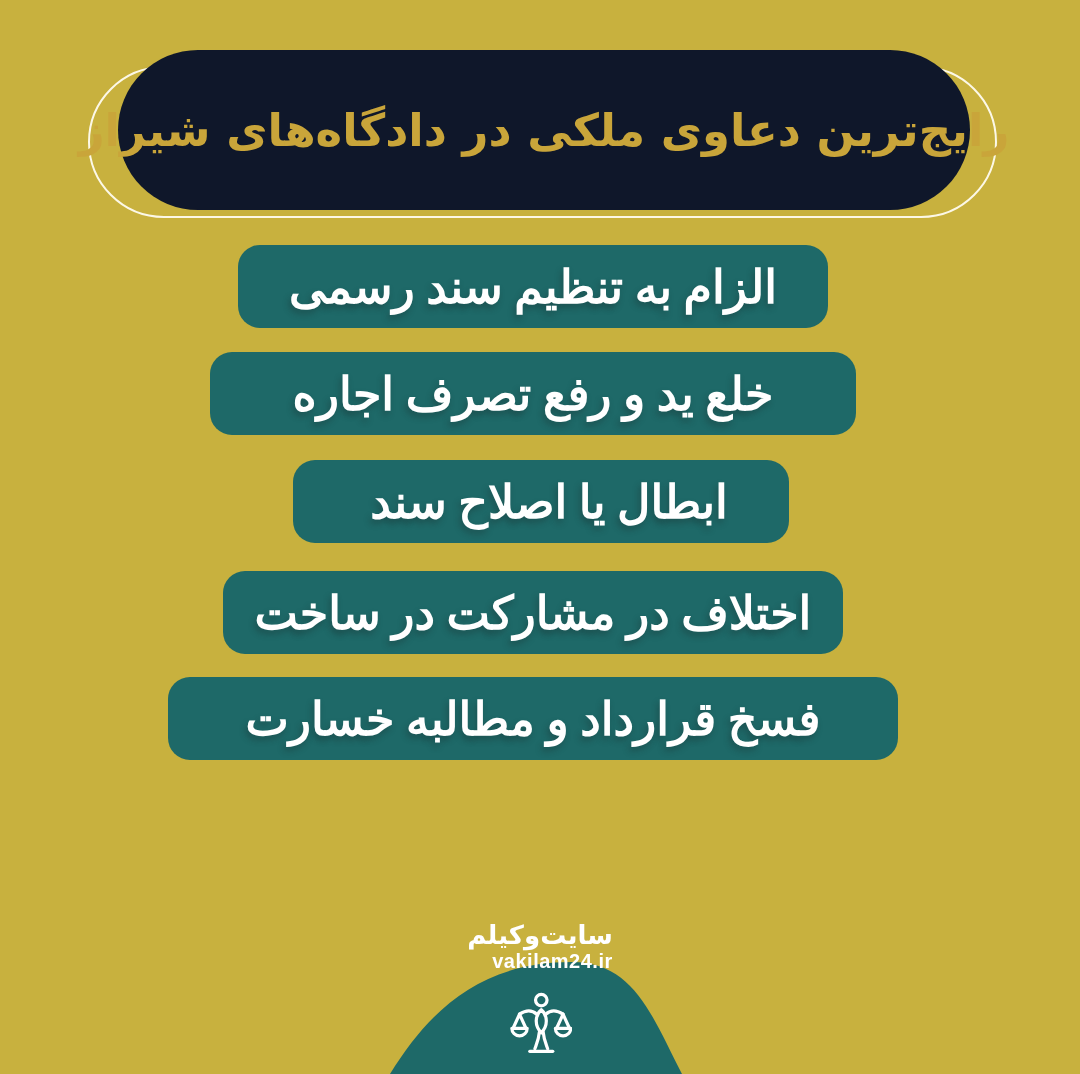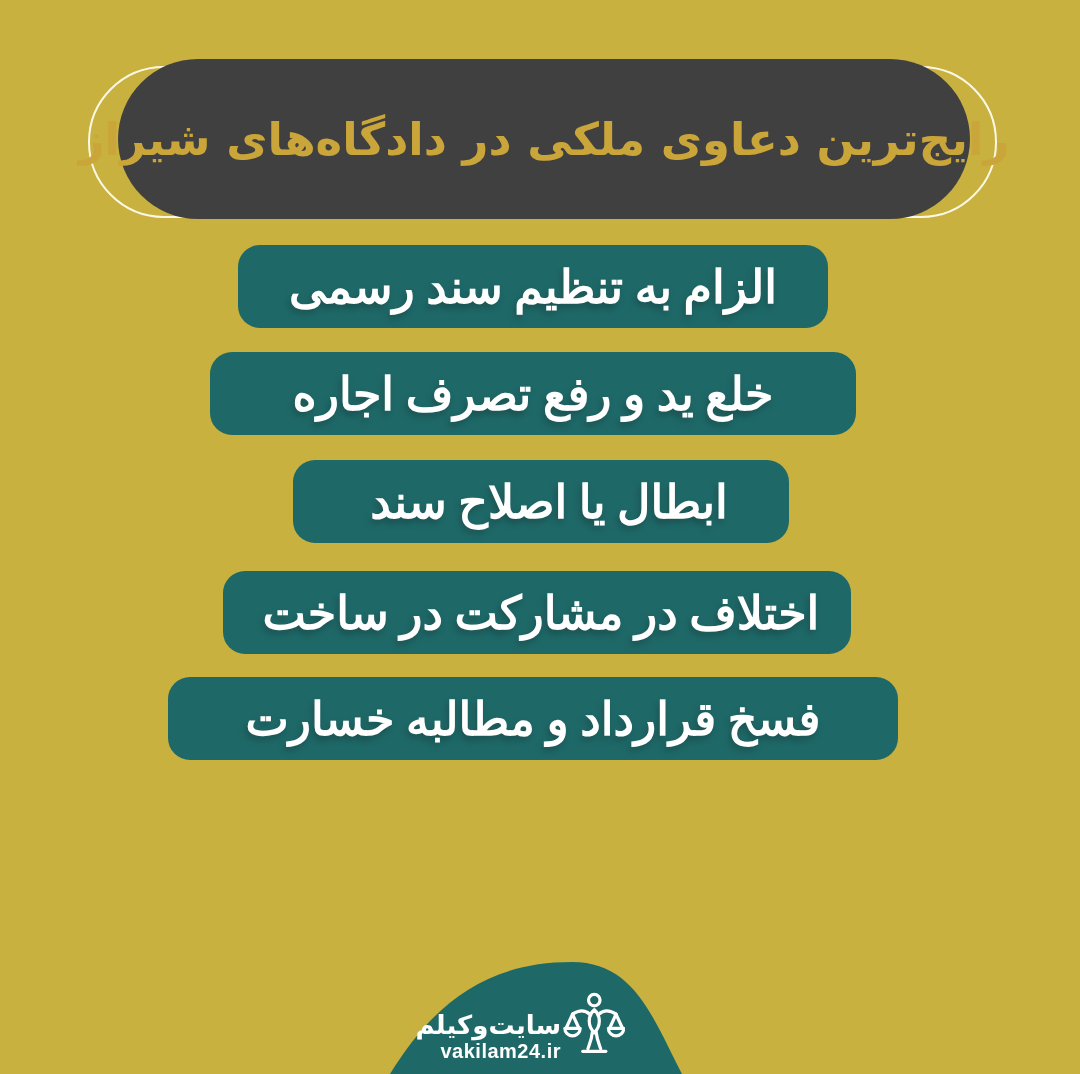--- a/index.html
+++ b/index.html
@@ -25,24 +25,24 @@
     height: 148px;
     border: 2px solid rgba(255, 252, 240, 0.95);
     border-radius: 78px;
     z-index: 1;
   }
 
   
   .title-box {
     position: absolute;
     left: 118px;
-    top: 59px;
+    top: 50px;
     width: 852px;
     height: 160px;
-    background: #404040;
+    background: #0f172a;
     border-radius: 80px;
     display: flex;
     align-items: center;
     justify-content: center;
     z-index: 2;
     text-align: center;
   }
   .title-text {
     direction: rtl;
     color: #c9a53a;
@@ -82,24 +82,24 @@
     height: 116px;
     z-index: 1;
   }
   .logo-group {
     position: absolute;
     left: 455px;
     top: 992px;
     width: 170px;
     height: 70px;
     display: flex;
-    flex-direction: row;
-    align-items: flex-end;
+    flex-direction: column;
+    align-items: center;
     justify-content: flex-end;
-    gap: 0;
+    gap: 20px;
     z-index: 3;
   }
   .logo-text-col {
     display: flex;
     flex-direction: column;
     align-items: flex-end;
     justify-content: center;
   }
   .brand-fa {
     direction: rtl;
@@ -136,21 +136,21 @@
   </div>
 
   <div class="bar" style="left:210px; top:352px; width:646px;">
     <span class="bar-text" lang="fa">خلع ید و رفع تصرف اجاره</span>
   </div>
 
   <div class="bar" style="left:293px; top:460px; width:480px;padding-left:16px;">
     <span class="bar-text" lang="fa">ابطال یا اصلاح سند</span>
   </div>
 
-  <div class="bar" style="left:223px; top:571px; width:620px;padding-left:8px;">
+  <div class="bar" style="left:223px; top:571px; width:620px;">
     <span class="bar-text" lang="fa">اختلاف در مشارکت در ساخت</span>
   </div>
 
   <div class="bar" style="left:168px; top:677px; width:730px;">
     <span class="bar-text" lang="fa">فسخ قرارداد و مطالبه خسارت</span>
   </div>
 
 
   <svg class="footer-dome" viewBox="0 0 340 116">
     <path d="M 30 116 C 72 48, 124 4, 212 4 C 274 4, 292 58, 322 116 Z" fill="#1e6968"></path>

